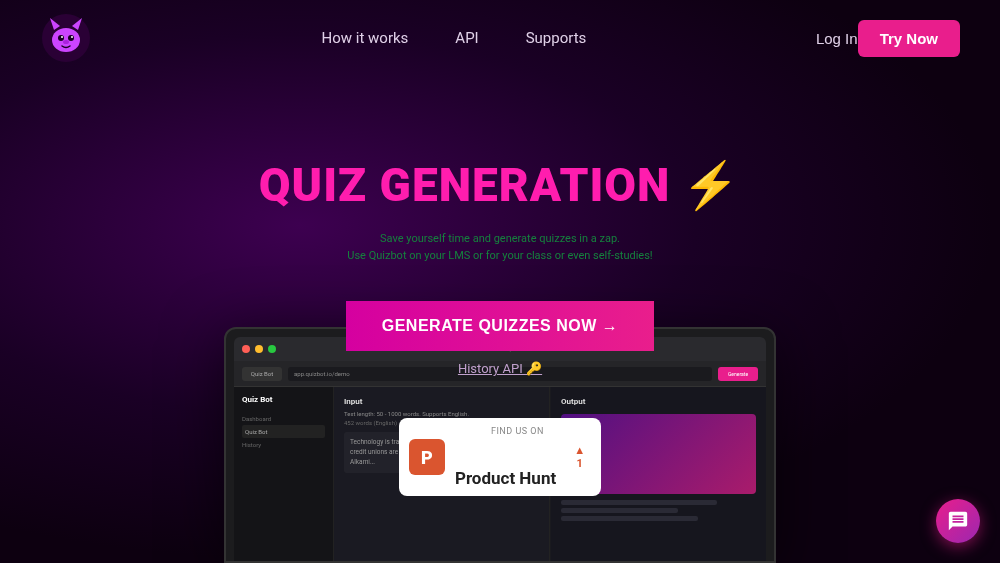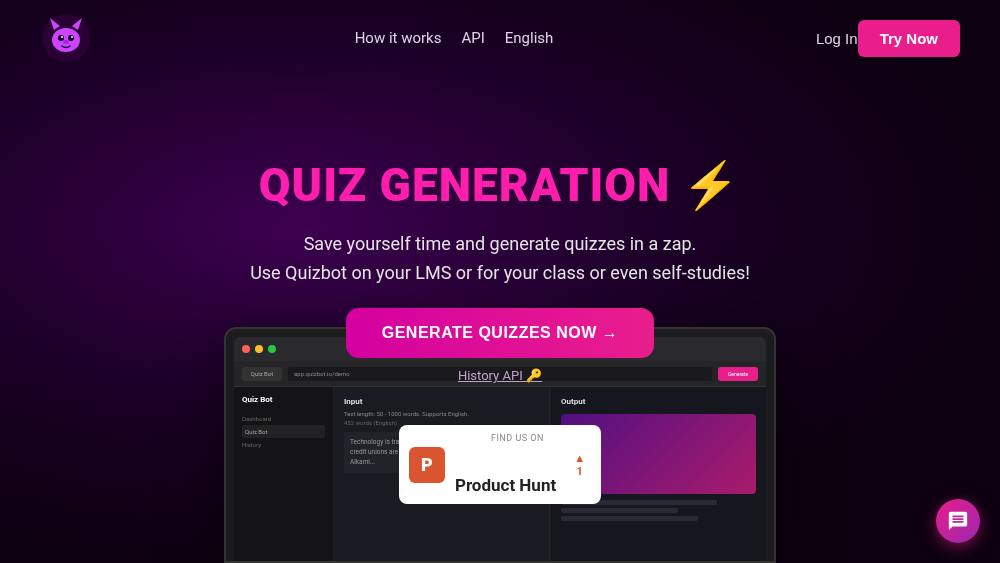--- a/index.html
+++ b/index.html
@@ -41,21 +41,21 @@
       gap: 8px;
     }
 
     .logo-icon {
       width: 52px;
       height: 52px;
     }
 
     .nav-links {
       display: flex;
-      gap: 20px;
+      gap: 47px;
     }
 
     .nav-link {
       color: #e0d0e8;
       text-decoration: none;
       font-size: 15px;
       cursor: pointer;
     }
 
     .nav-auth {
@@ -95,32 +95,32 @@
       font-weight: 900;
       color: #ff1dae;
       text-transform: uppercase;
       line-height: 1.15;
       letter-spacing: 1px;
       max-width: 700px;
       margin: 0 auto 18px;
     }
 
     .hero-subtitle {
-      color: #e5e5e5;
-      font-size: 18px;
+      color: #15803d;
+      font-size: 11px;
       line-height: 1.6;
-      margin-bottom: 21px;
+      margin-bottom: 36px;
     }
 
     .cta-btn {
       background: linear-gradient(90deg, #d500a0, #e91e8c);
       color: white;
       border: none;
       padding: 16px 36px;
-      border-radius: 13px;
+      border-radius: 0;
       font-size: 16px;
       font-weight: 700;
       letter-spacing: 0.5px;
       cursor: pointer;
       display: inline-flex;
       align-items: center;
       gap: 8px;
     }
 
     .api-link {
@@ -272,21 +272,21 @@
 
       <ellipse cx="26" cy="30" rx="3" ry="2" fill="#aa22dd"></ellipse>
 
       <path d="M22 34 Q26 37 30 34" stroke="#1a0025" stroke-width="1.5" fill="none" stroke-linecap="round"></path>
     </svg>
   </div>
 
   <div class="nav-links">
     <a class="nav-link">How it works</a>
     <a class="nav-link">API</a>
-    <a class="nav-link">English</a>
+    <a class="nav-link">Supports</a>
   </div>
 
   <div class="nav-auth">
     <button class="login-btn">Log In</button>
     <button class="try-btn">Try Now</button>
   </div>
 </nav>
 
 <section class="hero">
   <h1 class="hero-title">

